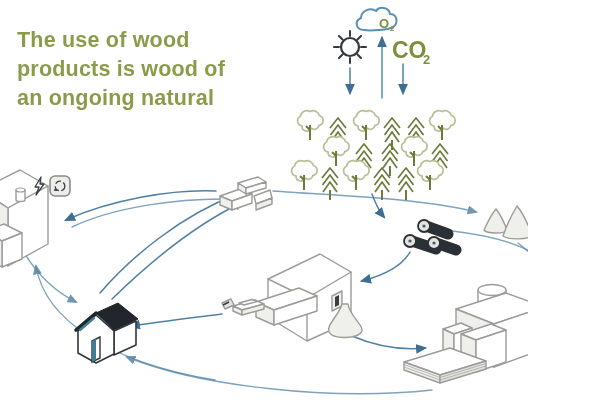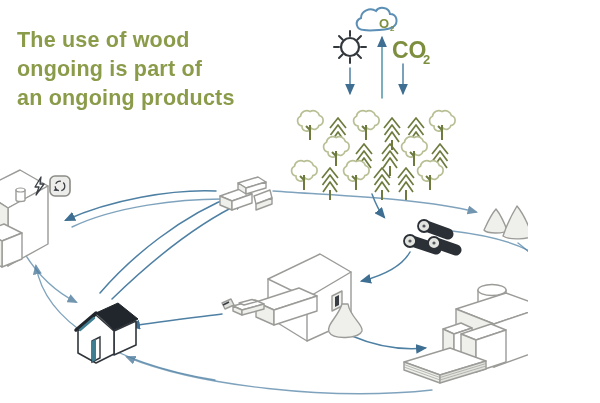--- a/index.html
+++ b/index.html
@@ -19,22 +19,22 @@
   .teal{stroke:#4f93a8;}
   .dkline{stroke:#33383d;stroke-width:2;stroke-linecap:round;fill:none;}
 </style>
 </head>
 <body>
 
 <div id="stage">
 
   <div id="heading">
     <span>The use of wood</span>
-    <span>ongoing is part of</span>
-    <span>an ongoing products</span>
+    <span>products is wood of</span>
+    <span>an ongoing natural</span>
   </div>
 
   <svg width="600" height="403" viewBox="0 0 600 403">
     <defs>
       <marker id="ah" markerWidth="7.5" markerHeight="6.5" refX="6" refY="3.25" orient="auto">
         <path d="M0,0 L7.5,3.25 L0,6.5 Z" fill="#3e6f92"></path>
       </marker>
       <g id="dtree">
         <path d="M-8,-14 a5.2,5.2 0 0 1 -1.5,-9.8 a6.3,6.3 0 0 1 9.6,-4.6 a6.3,6.3 0 0 1 9.3,3.9 a5.2,5.2 0 0 1 -0.6,10.1 a4.6,4.6 0 0 1 -7.6,2.6 a4.8,4.8 0 0 1 -9.2,-2.2 z" fill="#ffffff" stroke="#b9bf94" stroke-width="1.7"></path>
         <path d="M0,-15 L0,0 M0,-10 L-4,-14" fill="none" stroke="#6d7b3e" stroke-width="2"></path>

